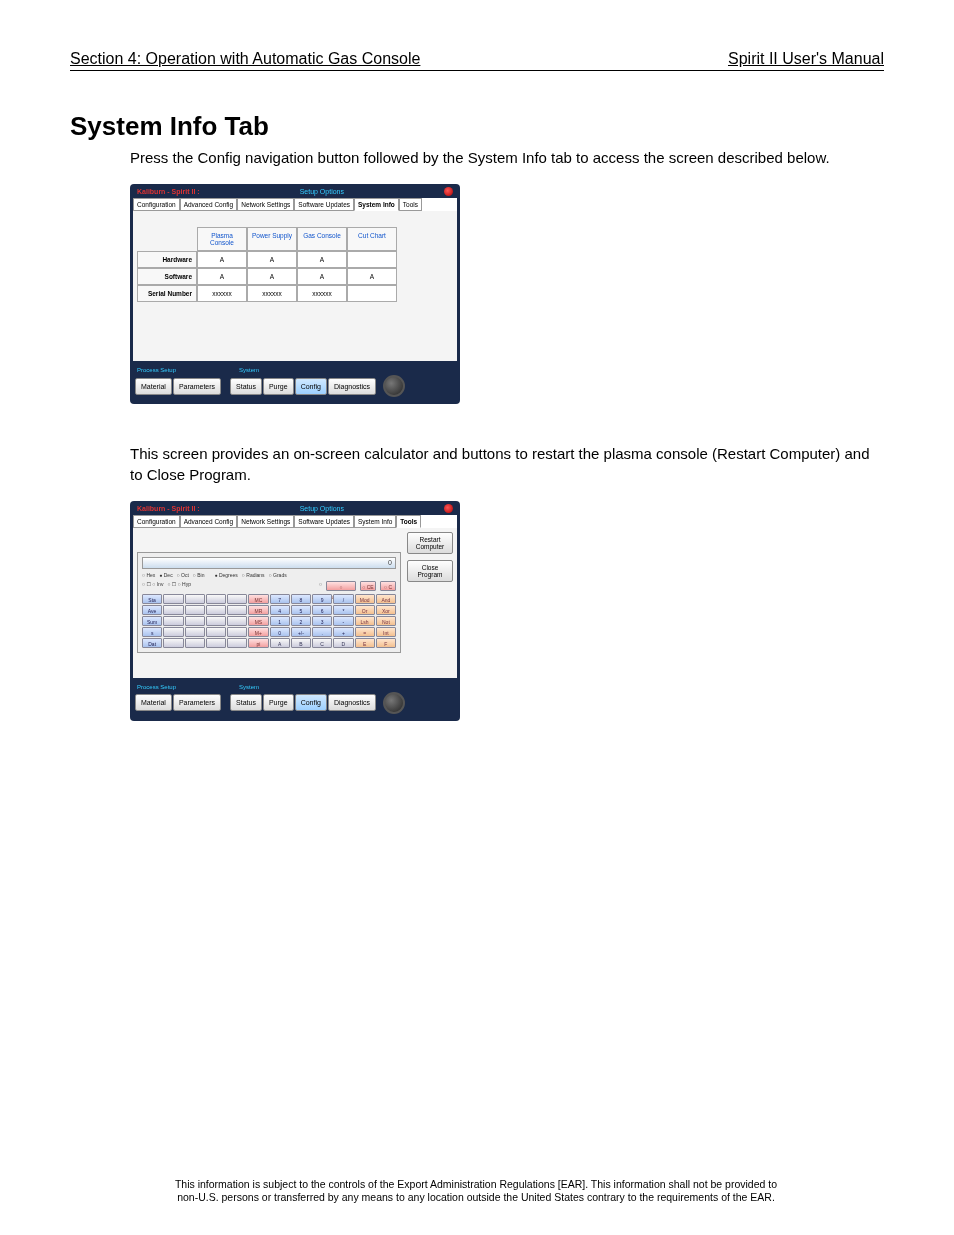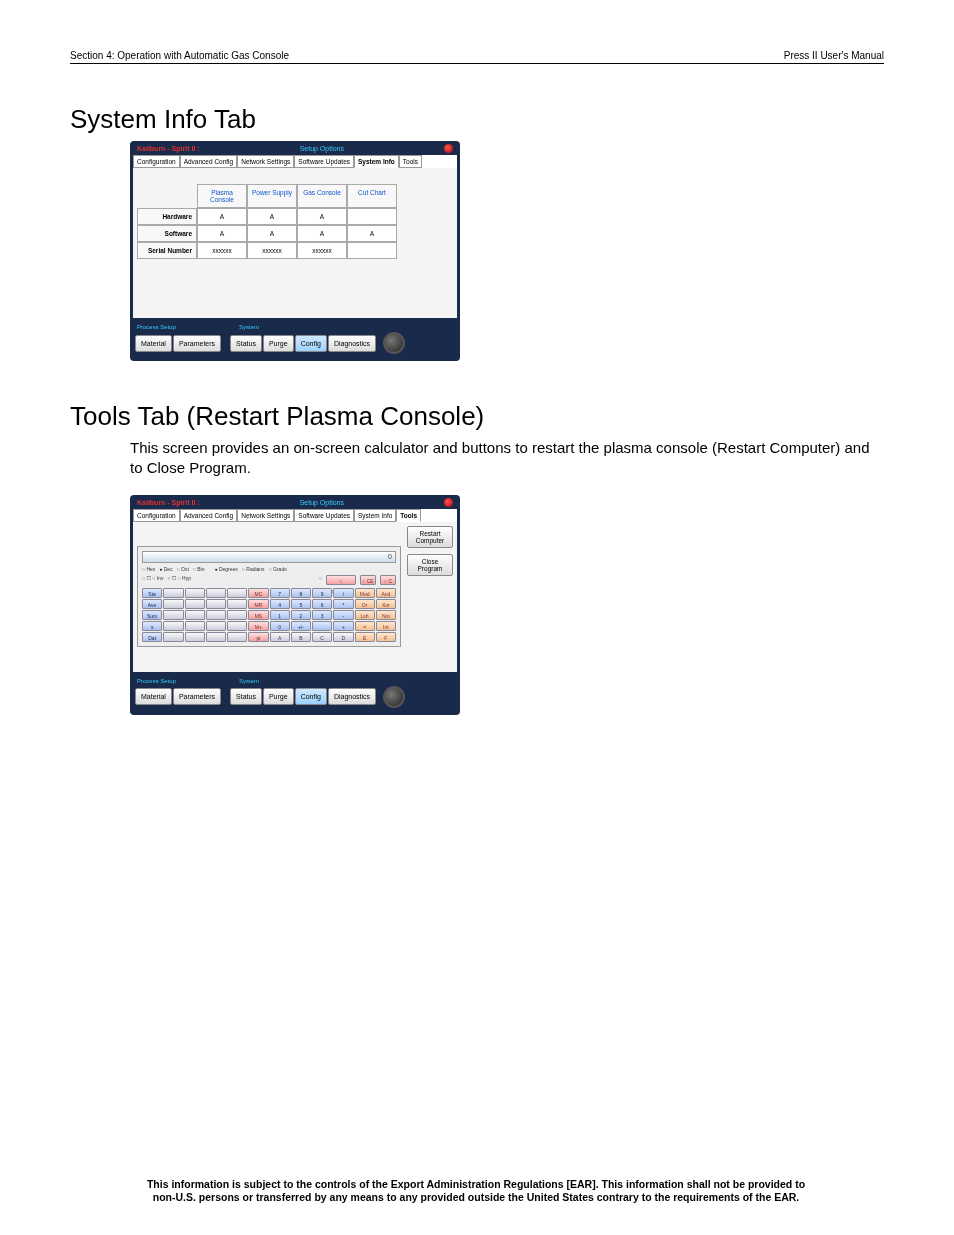--- a/index.html
+++ b/index.html
@@ -12,28 +12,29 @@
     color: #000;
   }
   .page {
     padding: 50px 70px 30px 70px;
     min-height: 1235px;
     position: relative;
   }
   .header-row {
     display: flex;
     justify-content: space-between;
-    font-size: 10px;
+    font-size: 16px;
     border-bottom: 1px solid #000;
     padding-bottom: 2px;
     margin-bottom: 40px;
+    text-decoration: underline;
   }
   h1 {
     font-size: 26px;
-    font-weight: normal;
+    font-weight: bold;
     margin-bottom: 6px;
   }
   .body-text {
     font-size: 15px;
     line-height: 1.35;
     margin-left: 60px;
     margin-bottom: 16px;
     max-width: 760px;
   }
   .screenshot {
@@ -173,40 +174,40 @@
   .ck.bl { background: linear-gradient(#dde8ff,#aac3ee); color:#225; }
   .ck.or { background: linear-gradient(#ffe6cf,#f3c090); color:#734; }
   .ck.rd { background: linear-gradient(#ffe0e0,#f3a0a0); color:#733; }
   .footer {
     position: absolute;
     bottom: 30px;
     left: 70px; right: 72px;
     text-align: center;
     font-size: 10.5px;
     line-height: 1.3;
-    font-weight: bold;
   }
   .page-num {
     text-align: center;
     font-size: 14px;
     margin-top: 8px;
   }
   .sect2 { margin-top: 30px; }
 </style>
 </head>
 <body>
 
 <div class="page">
 
   <div class="header-row">
     <span>Section 4: Operation with Automatic Gas Console</span>
-    <span>Press II User's Manual</span>
+    <span>Spirit II User's Manual</span>
   </div>
 
   <h1>System Info Tab</h1>
+  <p class="body-text">Press the Config navigation button followed by the System Info tab to access the screen described below.</p>
 
   <div class="screenshot">
     <div class="ss-title">
       <span class="left">Kaliburn - Spirit II :</span>
       <span class="mid">Setup Options</span>
       <span class="ss-close"></span>
     </div>
     <div class="ss-inner">
       <div class="ss-tabs">
         <div class="ss-tab">Configuration</div>
@@ -257,21 +258,20 @@
         <div class="bb-btn">Status</div>
         <div class="bb-btn">Purge</div>
         <div class="bb-btn hl">Config</div>
         <div class="bb-btn">Diagnostics</div>
         <div class="bb-knob"></div>
       </div>
     </div>
   </div>
 
   <div class="sect2">
-  <h1>Tools Tab (Restart Plasma Console)</h1>
   <p class="body-text">This screen provides an on-screen calculator and buttons to restart the plasma console (Restart Computer) and to Close Program.</p>
   </div>
 
   <div class="screenshot">
     <div class="ss-title">
       <span class="left">Kaliburn - Spirit II :</span>
       <span class="mid">Setup Options</span>
       <span class="ss-close"></span>
     </div>
     <div class="ss-inner">
@@ -390,16 +390,16 @@
         <div class="bb-btn">Purge</div>
         <div class="bb-btn hl">Config</div>
         <div class="bb-btn">Diagnostics</div>
         <div class="bb-knob"></div>
       </div>
     </div>
   </div>
 
   <div class="footer">
     <div>This information is subject to the controls of the Export Administration Regulations [EAR].  This information shall not be provided to</div>
-    <div>non-U.S. persons or transferred by any means to any provided outside the United States contrary to the requirements of the EAR.</div>
+    <div>non-U.S. persons or transferred by any means to any location outside the United States contrary to the requirements of the EAR.</div>
   </div>
 
 </div>
 
 </body></html>

